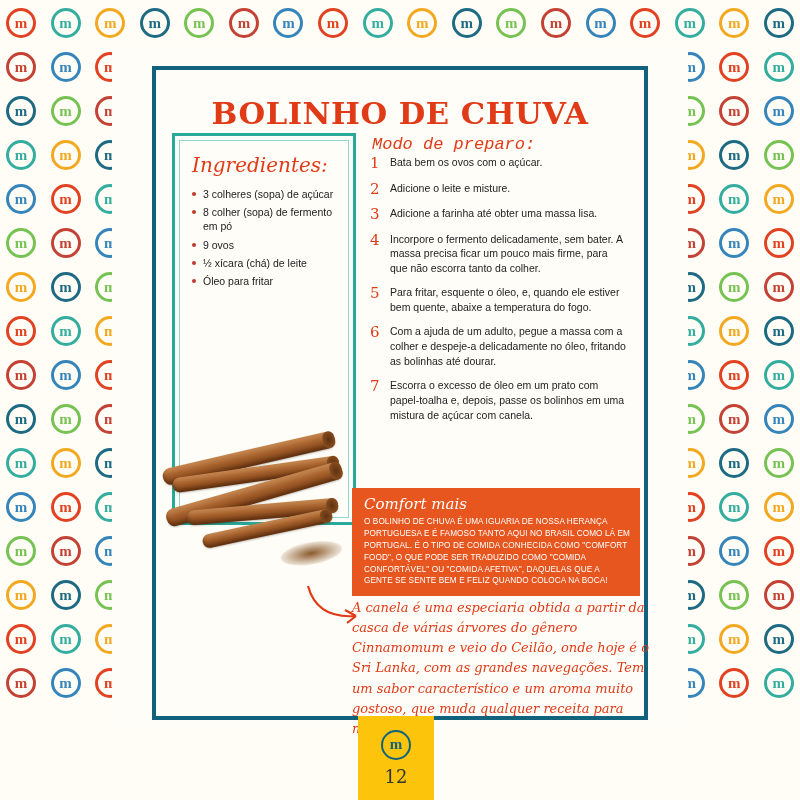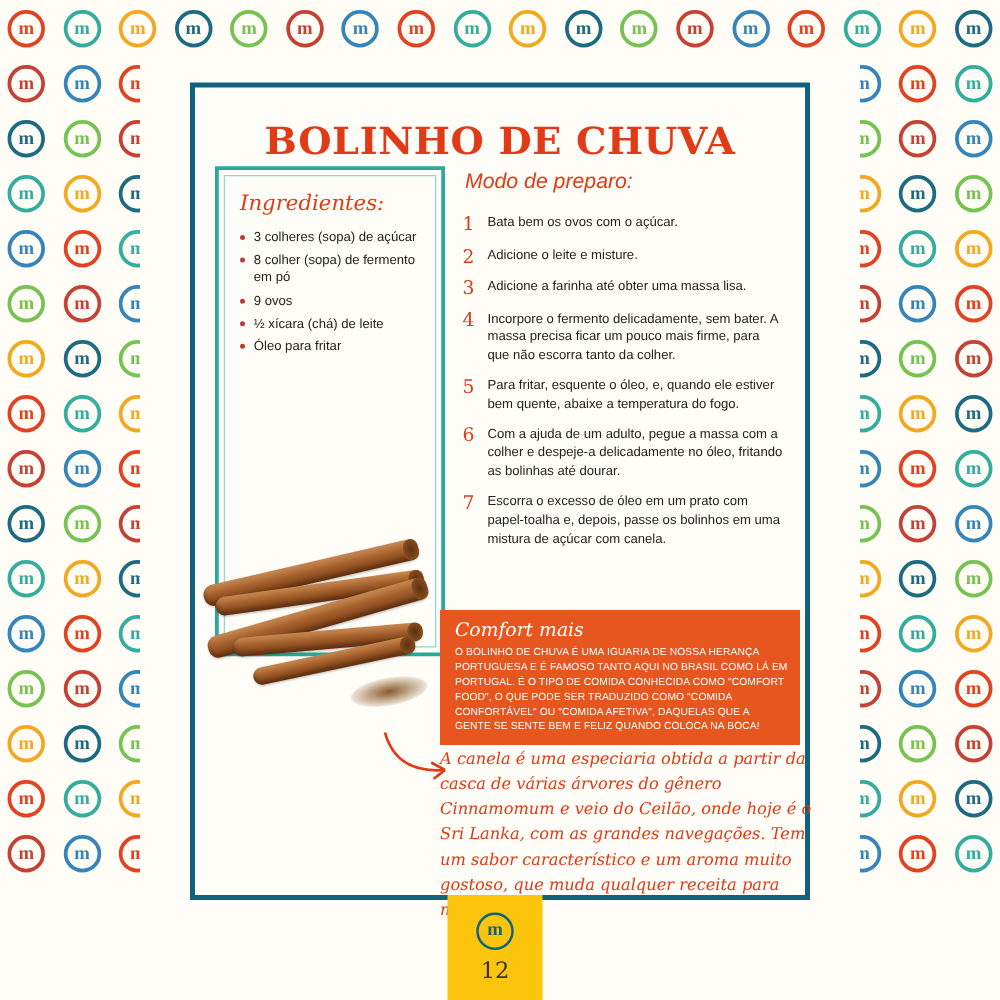--- a/index.html
+++ b/index.html
@@ -91,21 +91,21 @@
   }
   .ing-inner {
     border: 1px solid #8fd8d0;
     height: 100%;
     padding: 12px 10px 10px 12px;
   }
   .ing-title {
     color: #e03a17;
     font-family: "DejaVu Serif", serif;
     font-style: italic;
-    font-size: 17px;
+    font-size: 20px;
     margin-bottom: 10px;
   }
   .ing-list { list-style: none; margin: 0; padding: 0; }
   .ing-list li {
     position: relative;
     padding-left: 11px;
     font-size: 10.5px;
     line-height: 1.35;
     color: #222;
     margin-bottom: 4px;
@@ -116,24 +116,24 @@
     left: 0; top: 5px;
     width: 4px; height: 4px;
     background: #c0392b;
     border-radius: 50%;
   }
 
   
   .steps-wrap { flex: 1; }
   .steps-title {
     color: #e03a17;
-    font-family: Liberation Sans, sans-serif;
+    font-family: Liberation Mono, monospace;
     font-style: italic;
     font-size: 17px;
-    margin: 2px 0 16px 2px;
+    margin: 2px 0 1px 2px;
   }
   .step { display: flex; gap: 8px; margin-bottom: 9px; }
   .step-num {
     color: #e03a17;
     font-family: "DejaVu Serif", serif;
     font-size: 15px;
     line-height: 1.1;
     width: 12px;
     flex: 0 0 12px;
     text-align: left;

